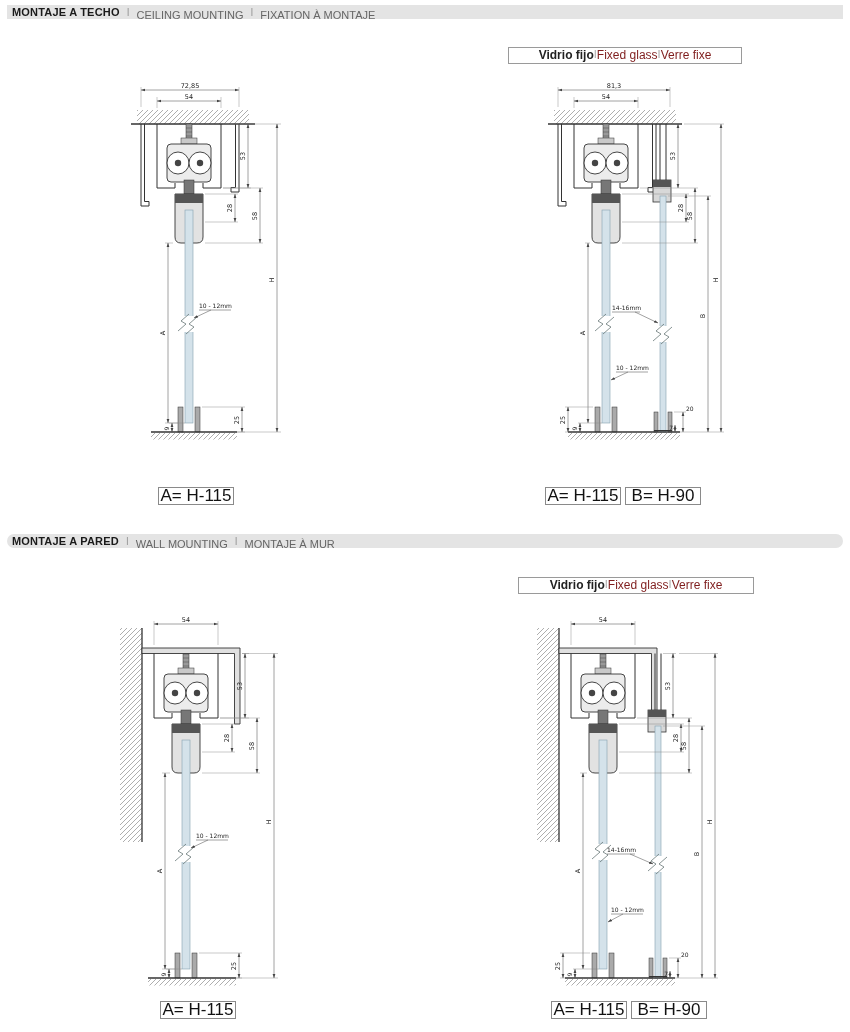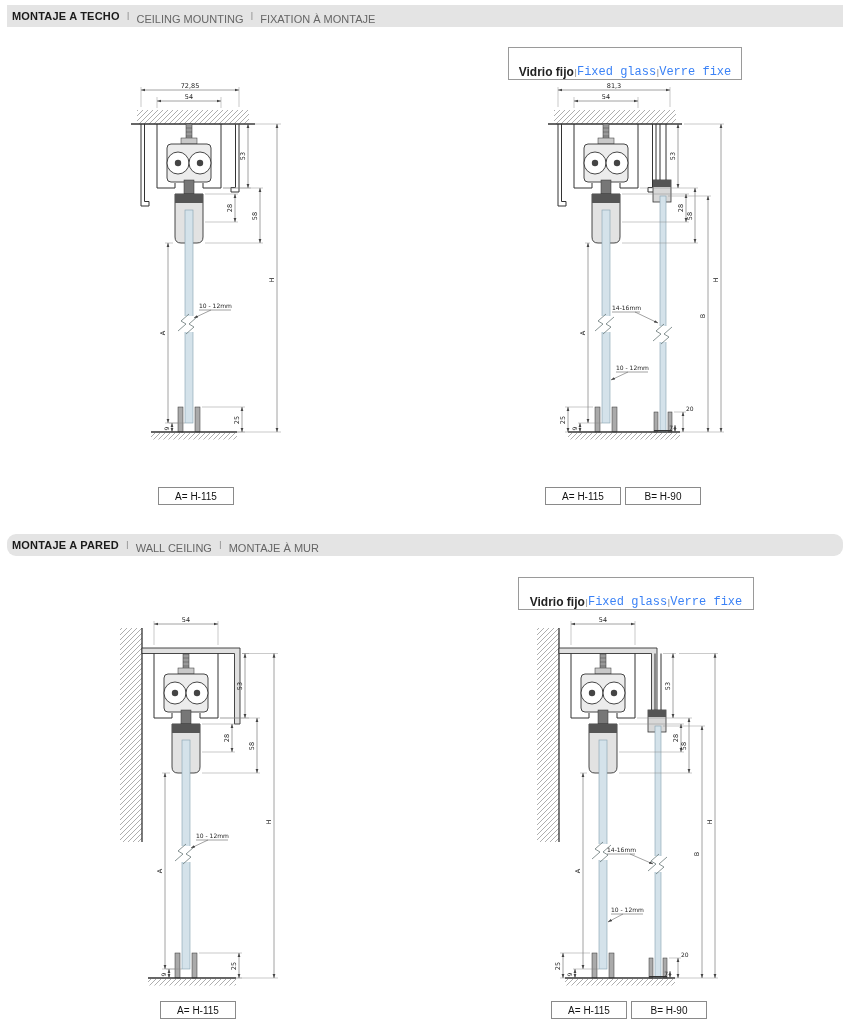--- a/index.html
+++ b/index.html
@@ -1,32 +1,32 @@
 <!DOCTYPE html>
 <html><head>
 <meta charset="utf-8">
 <style>
   * { box-sizing: border-box; }
   body { margin:0; background:#fff; font-family:"Liberation Sans", sans-serif; }
   .page { position:relative; width:850px; height:1032px; background:#fff; overflow:hidden; }
 
-  .section-bar { position:absolute; left:7px; width:836px; height:22px; background:#e4e4e4;
+  .section-bar { position:absolute; left:7px; width:836px; height:14px; background:#e4e4e4;
                  display:flex; align-items:center; gap:7px; padding:0 5px; font-size:11px; }
   .section-bar .es { font-weight:bold; color:#1a1a1a; letter-spacing:.2px; }
   .section-bar .sep { color:#999; font-size:10px; }
   .section-bar .xl { color:#666;margin-top:6px; }
 
-  .label-box { position:absolute; height:33px; border:1px solid #9a9a9a; background:#fff;
-               display:flex; align-items:flex-end; justify-content:center; gap:0; font-size:12px; }
+  .label-box { position:absolute; height:17px; border:1px solid #9a9a9a; background:#fff;
+               display:flex; align-items:flex-start; justify-content:center; gap:0; font-size:12px; }
   .label-box .es { font-weight:bold; color:#222; }
   .label-box .sep { color:#aaa; font-size:11px; }
-  .label-box .xl { color:#3b82f6;font-family:Liberation Mono, monospace; }
+  .label-box .xl { color:#7f1d1d; }
 
   .formula-box { position:absolute; width:76px; height:18px; border:1px solid #8a8a8a; background:#fff;
-                 display:flex; align-items:center; justify-content:center; font-size:10px; color:#111; }
+                 display:flex; align-items:center; justify-content:center; font-size:17px; color:#111; }
 
   svg.diagram { position:absolute; overflow:visible; }
   .ol  { fill:none; stroke:#333; stroke-width:1; }
   .dim { stroke:#555; stroke-width:.55; fill:none; }
   .ext { stroke:#888; stroke-width:.45; }
   .dt  { font-family:"DejaVu Sans", sans-serif; font-size:6.5px; fill:#222; }
   .dts { font-family:"DejaVu Sans", sans-serif; font-size:6px; fill:#222; }
   .brk { fill:none; stroke:#566; stroke-width:.7; }
 </style>
 </head>
@@ -300,21 +300,21 @@
     </g>
   </svg>
 
   <div class="formula-box" style="left:158px; top:487px;">A= H-115</div>
   <div class="formula-box" style="left:545px; top:487px;">A= H-115</div>
   <div class="formula-box" style="left:625px; top:487px;">B= H-90</div>
 
   <div class="section-bar" style="top:534px;border-radius:9px;">
     <span class="es">MONTAJE A PARED</span>
     <span class="sep">I</span>
-    <span class="xl">WALL CEILING</span>
+    <span class="xl">WALL MOUNTING</span>
     <span class="sep">I</span>
     <span class="xl">MONTAJE À MUR</span>
   </div>
 
   <div class="label-box" style="left:518px; top:577px; width:236px;">
     <span class="es">Vidrio fijo</span>
     <span class="sep">I</span>
     <span class="xl">Fixed glass</span>
     <span class="sep">I</span>
     <span class="xl">Verre fixe</span>

